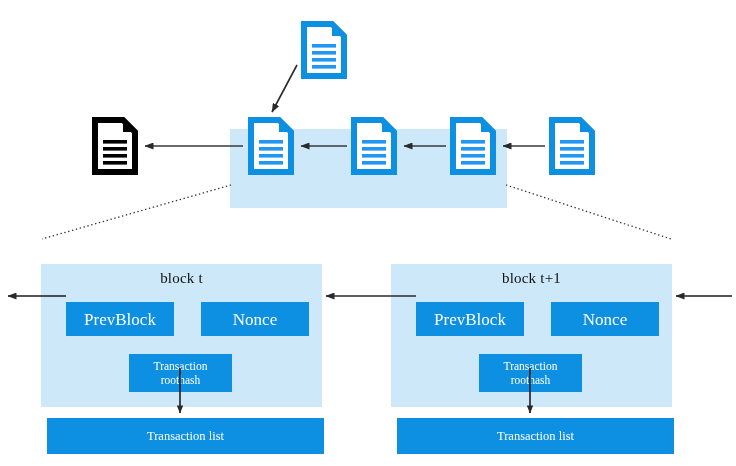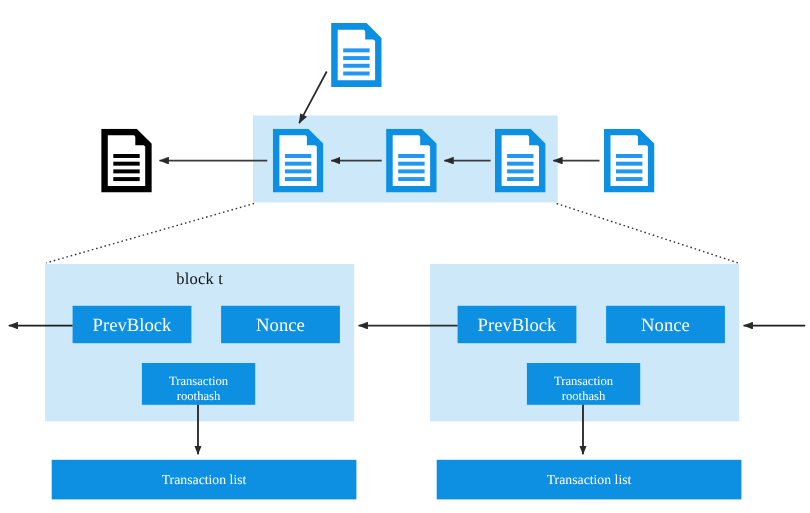--- a/index.html
+++ b/index.html
@@ -8,21 +8,21 @@
     background: #ffffff;
   }
   #stage {
     position: relative;
     width: 736px;
     height: 466px;
     background: #ffffff;
     overflow: hidden;
     font-family: "Liberation Serif", "DejaVu Serif", serif;
   }
-  .abs { position: absolute; }
+  .abs { position: absolute; margin-top: 24px; }
 
   
   .band {
     background: #cce8f9;
   }
   .panel {
     background: #cce8f9;
   }
   .panel-title {
     position: absolute;
@@ -43,21 +43,21 @@
     color: #ffffff;
     display: flex;
     align-items: center;
     justify-content: center;
     text-align: center;
     font-size: 17px;
     line-height: 15px;
     font-family: "Liberation Serif", "DejaVu Serif", serif;
     box-sizing: border-box;
   }
-  .bluebox.two-line { font-size: 11.5px; line-height: 14px; justify-content: flex-end; }
+  .bluebox.two-line { font-size: 11.5px; line-height: 14px; }
   .txlist { font-size: 12.5px; }
 
   
   #overlay {
     position: absolute;
     left: 0; top: 0;
     width: 736px; height: 466px;
     pointer-events: none;
   }
 
@@ -78,20 +78,21 @@
 
     <div class="bluebox" style="left:160px; top:38px; width:108px; height:34px;">Nonce</div>
 
     <div class="bluebox two-line" style="left:88px; top:90px; width:103px; height:38px; flex-direction:column;">
       <span>Transaction</span>
       <span>roothash</span>
     </div>
   </div>
 
   <div class="abs panel" style="left:391px; top:240px; width:281px; height:143px;">
+    <div class="panel-title">block t+1</div>
 
     <div class="bluebox" style="left:25px; top:38px; width:108px; height:34px;">PrevBlock</div>
 
     <div class="bluebox" style="left:160px; top:38px; width:108px; height:34px;">Nonce</div>
 
     <div class="bluebox two-line" style="left:88px; top:90px; width:103px; height:38px; flex-direction:column;">
       <span>Transaction</span>
       <span>roothash</span>
     </div>
   </div>

